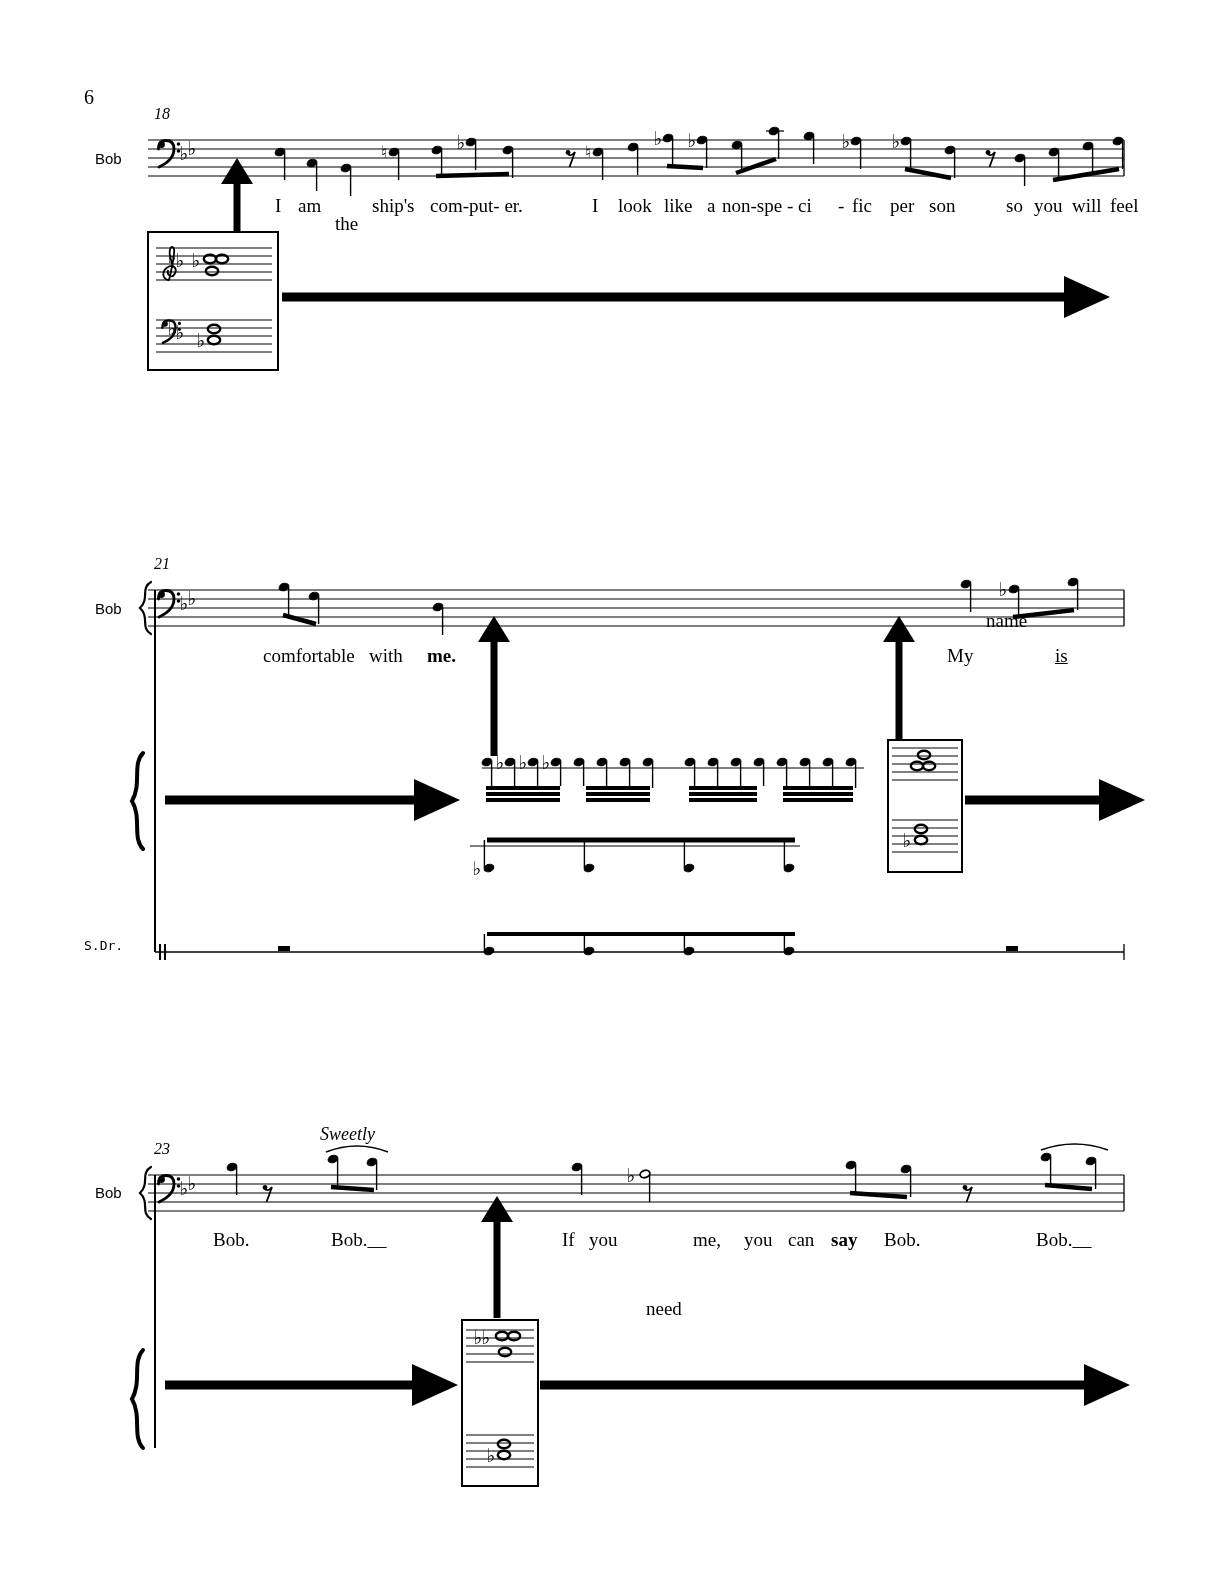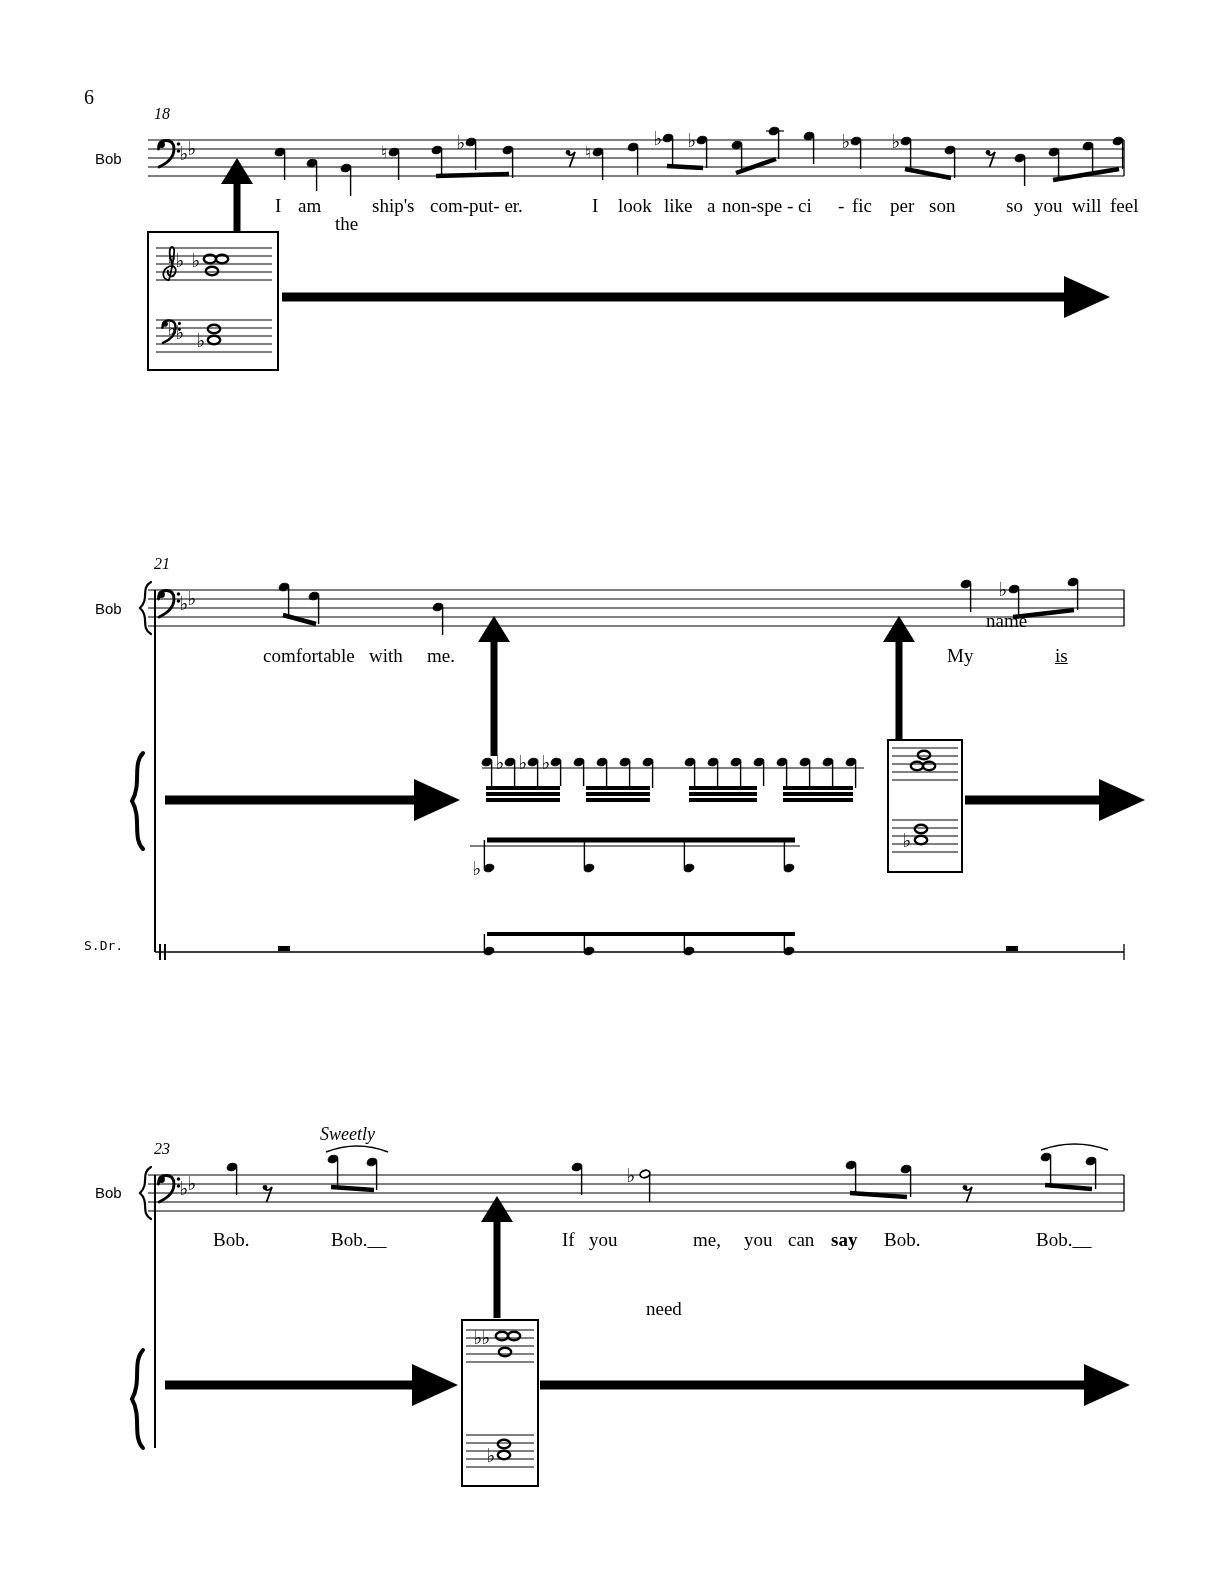--- a/index.html
+++ b/index.html
@@ -339,21 +339,21 @@
       <span class="lyric" style="left: 838px; top: 195px;">-</span>
       <span class="lyric" style="left: 852px; top: 195px;">fic</span>
       <span class="lyric" style="left: 890px; top: 195px;">per</span>
       <span class="lyric" style="left: 929px; top: 195px;">son</span>
       <span class="lyric" style="left: 1006px; top: 195px;">so</span>
       <span class="lyric" style="left: 1034px; top: 195px;">you</span>
       <span class="lyric" style="left: 1072px; top: 195px;">will</span>
       <span class="lyric" style="left: 1110px; top: 195px;">feel</span>
       <span class="lyric" style="left: 263px; top: 645px;">comfortable</span>
       <span class="lyric" style="left: 369px; top: 645px;">with</span>
-      <span class="lyric" style="left: 427px; top: 645px;">me.</span>
+      <span class="lyric" style="left: 427px; top: 645px; font-weight: bold;">me.</span>
       <span class="lyric" style="left: 947px; top: 645px;">My</span>
       <span class="lyric" style="left: 986px; top: 610px;">name</span>
       <span class="lyric" style="left: 1055px; top: 645px; text-decoration: underline;">is</span>
       <span class="lyric" style="left: 213px; top: 1229px;">Bob.</span>
       <span class="lyric" style="left: 331px; top: 1229px;">Bob.__</span>
       <span class="lyric" style="left: 562px; top: 1229px;">If</span>
       <span class="lyric" style="left: 589px; top: 1229px;">you</span>
       <span class="lyric" style="left: 646px; top: 1298px;">need</span>
       <span class="lyric" style="left: 693px; top: 1229px;">me,</span>
       <span class="lyric" style="left: 744px; top: 1229px;">you</span>

